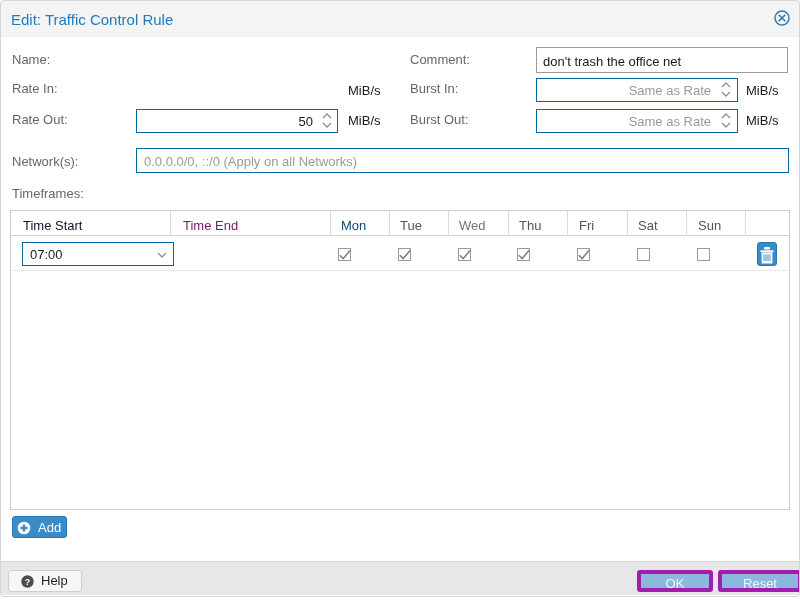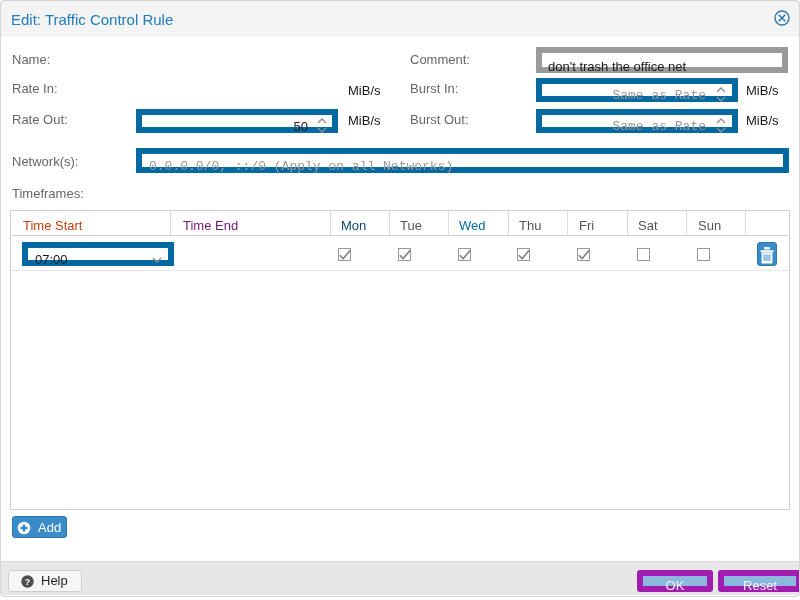--- a/index.html
+++ b/index.html
@@ -8,29 +8,29 @@
   #win { position:absolute; left:0; top:0; width:800px; height:597px;
          border-radius:4px; background:#fff; }
   #winb { position:absolute; left:0; top:0; width:800px; height:597px;
           border:1px solid #d6d6d6; border-radius:4px; pointer-events:none; z-index:90; }
   #hdr { position:absolute; left:0; top:0; width:800px; height:37px;
          background:#f4f4f4; border-radius:4px 4px 0 0; }
   #title { position:absolute; left:11px; top:11px; font-size:15px; color:#1e7bbf; }
   .abs { position:absolute; }
   .lbl { color:#666; }
   .val { color:#1a1a1a; }
-  .field { position:absolute; background:#fff; border:6px solid #0369a1; }
-  .ph { color:#999;font-family:Liberation Mono, monospace; }
+  .field { position:absolute; background:#fff; border:1px solid #0369a1; }
+  .ph { color:#999; }
   .unit { position:absolute; color:#1a1a1a; }
   .cb { position:absolute; width:13px; height:13px; background:#fff; border:1px solid #9a9a9a; }
   #ftr { position:absolute; left:0px; top:561px; width:800px; height:34px;
          background:#e7e7e7; border-top:1px solid #d8d8d8; border-radius:0 0 4px 4px; }
   .btnblue { position:absolute; background:#3a8cc9; border:1px solid #2e77ad; border-radius:3px;
              color:#fff; text-align:center; }
-  .btndis { position:absolute; background:#8bb8dc; border:6px solid #a21caf; border-radius:3px;
+  .btndis { position:absolute; background:#8bb8dc; border:4px solid #a21caf; border-radius:3px;
             color:#f2f7fb; text-align:center; font-size:13px; line-height:20px; }
 </style>
 </head>
 <body>
 <div id="win">
   <div id="winb"></div>
   <div id="hdr">
     <div id="title">Edit: Traffic Control Rule</div>
     <svg class="abs" style="left:774px;top:10px" width="16" height="16" viewBox="0 0 16 16">
       <circle cx="8" cy="8" r="7" fill="none" stroke="#2e78b0" stroke-width="1.4"></circle>
@@ -87,25 +87,25 @@
     <div class="abs" style="left:0;top:0;width:778px;height:25px;border-bottom:1px solid #d0d0d0;background:#fff"></div>
     <div class="abs" style="left:159px;top:0;width:1px;height:25px;background:#dcdcdc"></div>
     <div class="abs" style="left:319px;top:0;width:1px;height:25px;background:#dcdcdc"></div>
     <div class="abs" style="left:378px;top:0;width:1px;height:25px;background:#dcdcdc"></div>
     <div class="abs" style="left:437px;top:0;width:1px;height:25px;background:#dcdcdc"></div>
     <div class="abs" style="left:497px;top:0;width:1px;height:25px;background:#dcdcdc"></div>
     <div class="abs" style="left:556px;top:0;width:1px;height:25px;background:#dcdcdc"></div>
     <div class="abs" style="left:616px;top:0;width:1px;height:25px;background:#dcdcdc"></div>
     <div class="abs" style="left:675px;top:0;width:1px;height:25px;background:#dcdcdc"></div>
     <div class="abs" style="left:734px;top:0;width:1px;height:25px;background:#dcdcdc"></div>
-    <div class="abs" style="left:12px;top:7px;color:#c2410c">Time Start</div>
+    <div class="abs" style="left:12px;top:7px;color:#0f172a">Time Start</div>
     <div class="abs" style="left:172px;top:7px;color:#701a75">Time End</div>
     <div class="abs" style="left:330px;top:7px;color:#0c4a6e">Mon</div>
     <div class="abs" style="left:389px;top:7px;color:#555">Tue</div>
-    <div class="abs" style="left:448px;top:7px;color:#0369a1">Wed</div>
+    <div class="abs" style="left:448px;top:7px;color:#737373">Wed</div>
     <div class="abs" style="left:508px;top:7px;color:#555">Thu</div>
     <div class="abs" style="left:568px;top:7px;color:#555">Fri</div>
     <div class="abs" style="left:627px;top:7px;color:#555">Sat</div>
     <div class="abs" style="left:687px;top:7px;color:#555">Sun</div>
 
     <div class="abs" style="left:0;top:59px;width:778px;height:1px;background:#e8e8e8"></div>
     <div class="field" style="left:11px;top:31px;width:152px;height:24px">
       <div class="abs val" style="left:7px;top:4px">07:00</div>
       <svg class="abs" style="right:5px;top:8px" width="12" height="8" viewBox="0 0 12 8">
         <path d="M2 2 L6 6 L10 2" fill="none" stroke="#8f8f8f" stroke-width="1.3"></path>

